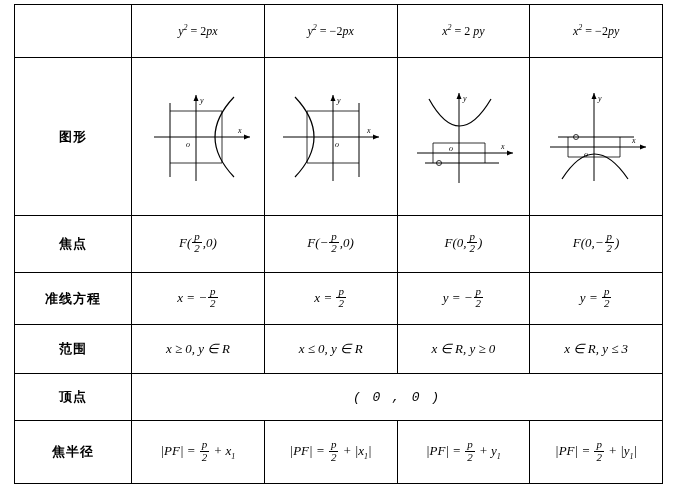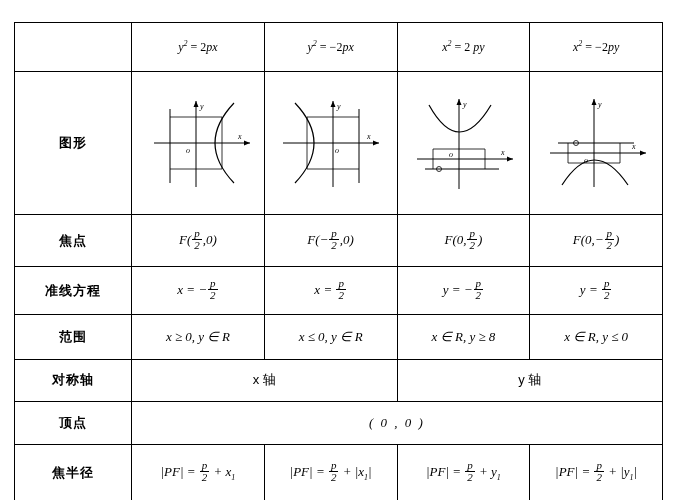--- a/index.html
+++ b/index.html
@@ -12,21 +12,21 @@
     height: 500px;
     font-family: "Liberation Serif", serif;
     color: #000;
     overflow: hidden;
   }
   .sheet {
     position: relative;
     width: 677px;
     height: 500px;
     box-sizing: border-box;
-    padding: 22px 14px 10px 14px;
+    padding: 4px 14px 10px 14px;
   }
   table.ptable {
     width: 649px;
     height: 480px;
     border-collapse: collapse;
     table-layout: fixed;
   }
   table.ptable td {
     border: 1px solid #000;
     text-align: center;
@@ -96,20 +96,21 @@
     width: 100%;
     height: 108px;
     display: flex;
     align-items: center;
     justify-content: center;
   }
   .vertex-val {
     font-size: 15px;
     letter-spacing: 2px;
     font-style: italic;
+    font-family: Liberation Mono, monospace;
   }
   .ecc {
     font-size: 12px;
     font-style: italic;
   }
   .hdr-eq { height: 34px; }
   .r-focus { height: 42px; }
   .r-dir { height: 38px; }
   .r-range { height: 36px; }
   .r-sym { height: 34px; }
@@ -258,29 +259,24 @@
       </td>
       <td>
         <span class="formula"><i>y</i> = <span class="frac"><span class="num"><i>p</i></span><span class="den">2</span></span></span>
       </td>
     </tr>
 
     <tr class="r-range">
       <td class="rowhead">范围</td>
       <td class="formula">x ≥ 0, y ∈ R</td>
       <td class="formula">x ≤ 0, y ∈ R</td>
-      <td class="formula">x ∈ R, y ≥ 8</td>
-      <td class="formula">x ∈ R, y ≤ 0</td>
-    </tr>
-
-    <tr class="r-sym">
-      <td class="rowhead">对称轴</td>
-      <td class="axistext" colspan="2">x 轴</td>
-      <td class="axistext" colspan="2">y 轴</td>
-    </tr>
+      <td class="formula">x ∈ R, y ≥ 0</td>
+      <td class="formula">x ∈ R, y ≤ 3</td>
+    </tr>
+
 
     <tr class="r-vert">
       <td class="rowhead">顶点</td>
       <td class="vertex-val" colspan="4">( 0 , 0 )</td>
     </tr>
 
 
     <tr class="r-rad">
       <td class="rowhead">焦半径</td>
       <td>

